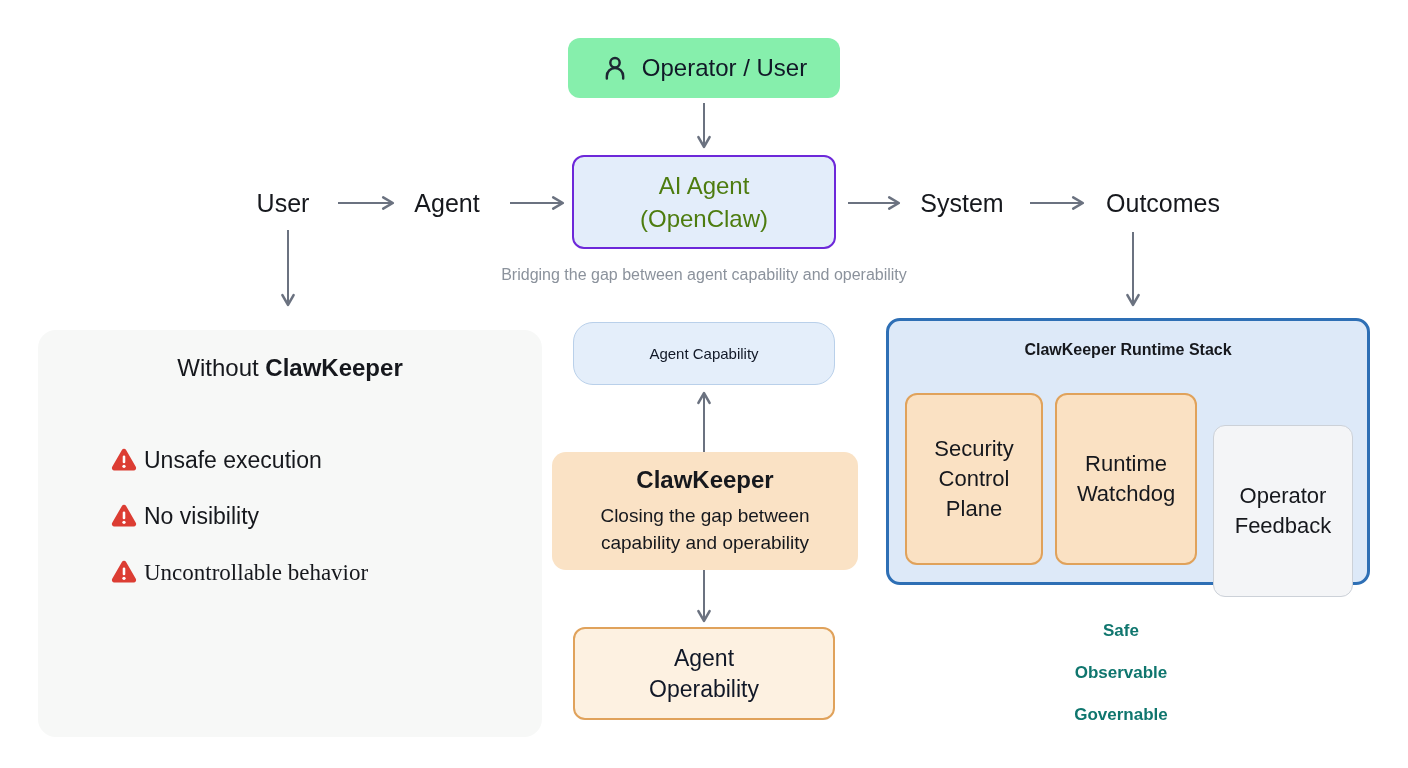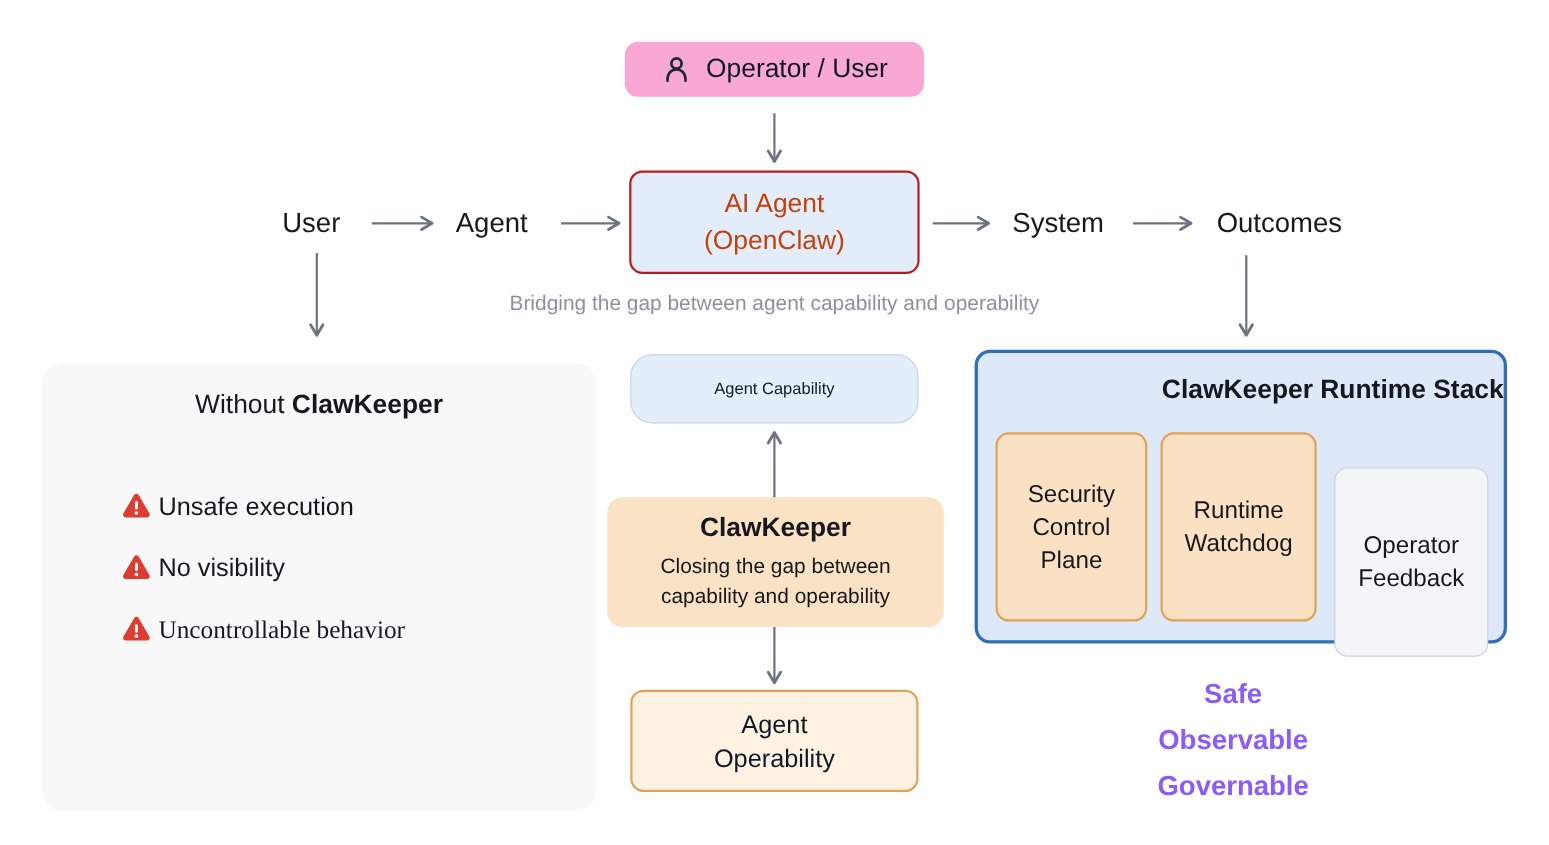--- a/index.html
+++ b/index.html
@@ -17,50 +17,50 @@
   svg.connectors {
     position: absolute;
     inset: 0;
     z-index: 1;
   }
 
   .node { position: absolute; z-index: 2; }
 
   
   .operator-box {
-    left: 568px; top: 38px; width: 272px; height: 50px;
-    background: #f9a8d4;
+    left: 568px; top: 38px; width: 272px; height: 60px;
+    background: #86efac;
     border-radius: 12px;
     display: flex; align-items: center; justify-content: center; gap: 13px;
     font-size: 24px; color: #111827;
   }
 
   
   .flow-label {
     height: 34px; display: flex; align-items: center; justify-content: center;
     font-size: 25px; color: #16181d; top: 186px;
   }
   .flow-user     { left: 233px;  width: 100px; }
   .flow-agent    { left: 397px;  width: 100px; }
   .flow-system   { left: 902px;  width: 120px; }
   .flow-outcomes { left: 1093px; width: 140px; }
 
   .ai-agent-box {
     left: 572px; top: 155px; width: 264px; height: 94px;
     background: #e3edfa;
-    border: 2px solid #b91c1c;
+    border: 2px solid #6d28d9;
     border-radius: 12px;
     display: flex; flex-direction: column; align-items: center; justify-content: center;
-    font-size: 24px; line-height: 33px; color: #c2410c;
+    font-size: 24px; line-height: 33px; color: #4d7c0f;
   }
 
   .bridge-subtitle {
     left: 404px; top: 266px; width: 600px;
     text-align: center;
-    font-size: 19px; color: #8b929c;
+    font-size: 16px; color: #8b929c;
   }
 
   
   .without-panel {
     left: 38px; top: 330px; width: 504px; height: 407px;
     background: #f7f8f7;
     border-radius: 18px;
   }
   .without-title {
     position: absolute; left: 0; top: 24px; width: 100%;
@@ -109,40 +109,40 @@
 
   
   .runtime-panel {
     left: 886px; top: 318px; width: 484px; height: 267px;
     background: #dde9f8;
     border: 3px solid #2e6fb5;
     border-radius: 14px;
   }
   .runtime-title {
     position: absolute; left: 0; top: 20px; width: 100%;
-    text-align: right; font-size: 24px; font-weight: bold; color: #16181d;
+    text-align: center; font-size: 16px; font-weight: bold; color: #16181d;
   }
   .module-box {
     position: absolute; top: 72px; height: 172px;
     border-radius: 12px;
     display: flex; align-items: center; justify-content: center;
     text-align: center;
     font-size: 22px; line-height: 30px; color: #16181d;
     padding: 8px;
   }
   .module-orange { background: #fae1c3; border: 2px solid #e0a25b; }
   .module-gray   { background: #f4f5f7; border: 1.5px solid #ccd1d8; }
   .module-0 { left: 16px;  width: 138px; }
   .module-1 { left: 166px; width: 142px; }
   .module-2 { left: 324px; width: 140px; margin-top: 32px; }
 
   .qualities {
     left: 971px; top: 610px; width: 300px;
     text-align: center;
-    font-size: 25px; font-weight: bold; color: #8b5cf6;
+    font-size: 17px; font-weight: bold; color: #0f766e;
     line-height: 42px;
   }
 </style>
 </head>
 <body>
 
 <div class="canvas">
 
   <svg class="connectors" width="1408" height="768" viewBox="0 0 1408 768">
     <defs>

